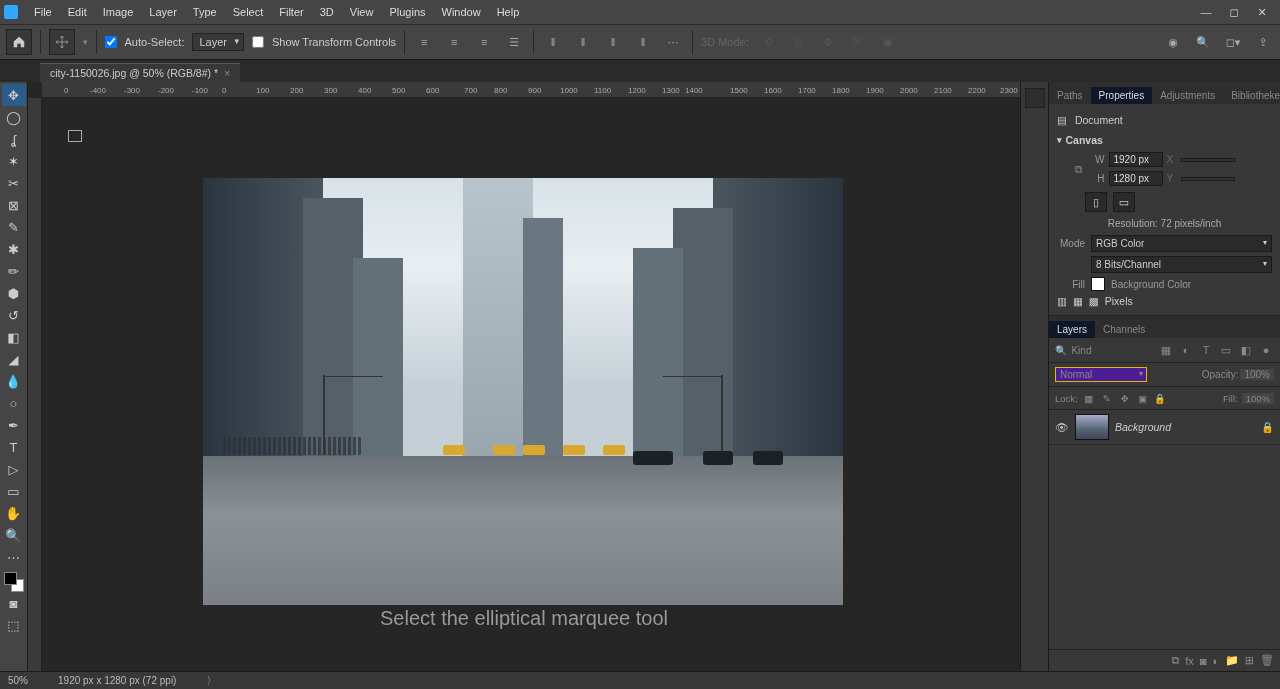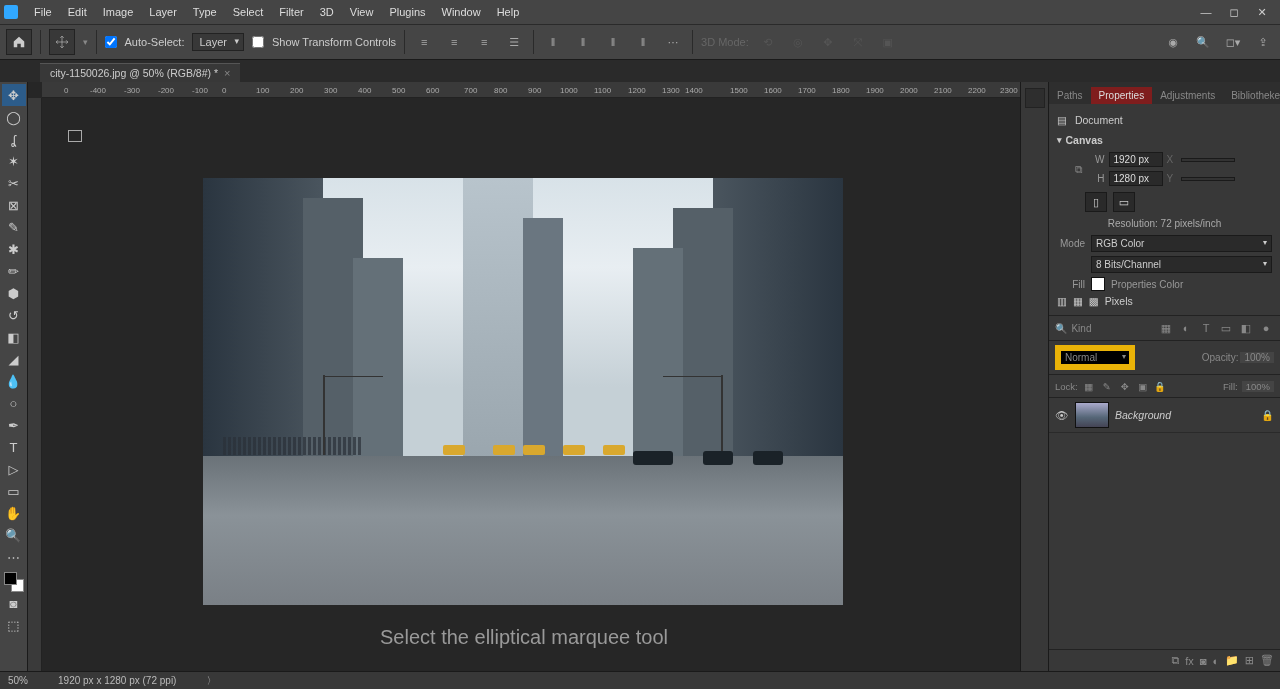--- a/index.html
+++ b/index.html
@@ -25,49 +25,49 @@
 .toolbox .t { width: 24px; height: 22px; display: flex; align-items: center; justify-content: center; color: #ccc; cursor: pointer; font-size: 13px; }
 .toolbox .t.active { background: #2c5c8a; }
 .toolbox .swatch { width: 20px; height: 20px; margin-top: 4px; position: relative; }
 .toolbox .swatch .fg { position: absolute; width: 13px; height: 13px; background: #000; border: 1px solid #888; top: 0; left: 0; z-index: 2; }
 .toolbox .swatch .bg { position: absolute; width: 13px; height: 13px; background: #fff; border: 1px solid #888; bottom: 0; right: 0; }
 .canvas-area { flex: 1; background: #262626; position: relative; overflow: hidden; }
 .ruler-h { position: absolute; top: 0; left: 14px; right: 0; height: 16px; background: #3a3a3a; border-bottom: 1px solid #222; display: flex; font-size: 8px; color: #aaa; overflow: hidden; }
 .ruler-h .tick { position: absolute; top: 4px; font-size: 8px; }
 .ruler-v { position: absolute; top: 16px; left: 0; width: 14px; bottom: 0; background: #3a3a3a; border-right: 1px solid #222; }
 .canvas-img { position: absolute; top: 96px; left: 175px; width: 640px; height: 427px; background: #fff; }
-.caption { position: absolute; top: 544px; left: 50%; transform: translateX(-50%); font-size: 20px; color: #999; }
+.caption { position: absolute; top: 525px; left: 50%; transform: translateX(-50%); font-size: 20px; color: #999; }
 .cursor-ind { position: absolute; top: 48px; left: 40px; width: 14px; height: 12px; border: 1px solid #aaa; }
 .panel-strip { width: 28px; background: #383838; border-left: 1px solid #1a1a1a; display: flex; flex-direction: column; align-items: center; padding-top: 6px; gap: 8px; }
 .panel-strip .pi { width: 20px; height: 20px; background: #2e2e2e; border: 1px solid #222; }
 .right-panels { width: 232px; background: #383838; border-left: 1px solid #1a1a1a; display: flex; flex-direction: column; font-size: 10.5px; }
 .panel-tabs { display: flex; background: #2e2e2e; height: 22px; align-items: flex-end; }
 .panel-tab { padding: 3px 8px; color: #888; font-size: 10px; }
-.panel-tab.active { background: #7f1d1d; color: #ddd; }
+.panel-tab.active { background: #0f172a; color: #ddd; }
 .panel-body { padding: 6px 8px; border-bottom: 1px solid #222; }
 .doc-row { display: flex; align-items: center; gap: 8px; padding: 4px 0; font-size: 10.5px; }
 .section-head { display: flex; align-items: center; gap: 4px; font-size: 10.5px; font-weight: bold; padding: 4px 0; cursor: pointer; }
 .section-head::before { content: "▾"; font-size: 9px; }
 .dim-row { display: flex; align-items: center; gap: 4px; padding: 2px 0; font-size: 10px; }
 .dim-row .lbl { width: 12px; text-align: right; color: #999; }
 .dim-row .val { background: #2a2a2a; border: 1px solid #1a1a1a; padding: 1px 4px; width: 54px; color: #ddd; }
 .dim-row .coord { width: 10px; color: #666; }
 .mode-row { display: flex; align-items: center; gap: 6px; padding: 2px 0; font-size: 10px; }
 .mode-row .lbl2 { width: 28px; text-align: right; color: #999; }
 .mode-row .sel { flex: 1; background: #2a2a2a; border: 1px solid #1a1a1a; padding: 2px 4px; position: relative; }
 .mode-row .sel::after { content: "▾"; position: absolute; right: 4px; font-size: 8px; }
 .icon-row { display: flex; gap: 6px; padding: 4px 0 2px 28px; }
 .icon-row .ib { width: 22px; height: 20px; background: #2a2a2a; border: 1px solid #1a1a1a; display: flex; align-items: center; justify-content: center; font-size: 11px; }
 .res-row { text-align: center; font-size: 10px; color: #aaa; padding: 4px 0; }
 .layers-panel { flex: 1; display: flex; flex-direction: column; min-height: 0; }
 .layers-filter { display: flex; align-items: center; gap: 4px; padding: 4px 6px; border-bottom: 1px solid #222; font-size: 10px; }
 .layers-filter .kind { color: #888; flex: 1; }
 .layers-filter .fi { width: 16px; height: 16px; color: #888; display: flex; align-items: center; justify-content: center; font-size: 11px; }
 .blend-row { display: flex; align-items: center; padding: 4px 6px; border-bottom: 1px solid #222; font-size: 10px; color: #888; }
-.blend-row .sel2 { background: #000000; border: 6px solid #eab308; padding: 1px 4px; width: 80px; position: relative; }
+.blend-row .sel2 { background: #4c1d95; border: 1px solid #eab308; padding: 1px 4px; width: 92px; position: relative; }
 .blend-row .sel2::after { content: "▾"; position: absolute; right: 3px; font-size: 8px; }
 .lock-row { display: flex; align-items: center; gap: 4px; padding: 4px 6px; border-bottom: 1px solid #222; font-size: 9.5px; color: #888; }
 .lock-row .li { width: 14px; height: 14px; display: flex; align-items: center; justify-content: center; }
 .layer-list { flex: 1; overflow: auto; }
 .layer-item { display: flex; align-items: center; padding: 4px 6px; gap: 6px; font-size: 10.5px; border-bottom: 1px solid #2a2a2a; }
 .layer-item .eye { width: 14px; color: #ccc; }
 .layer-item .thumb { width: 34px; height: 26px; background: linear-gradient(180deg,#aac 0%,#567 60%,#445 100%); border: 1px solid #111; }
 .layer-item .name { font-style: italic; color: #ccc; flex: 1; }
 .layer-item .lock { color: #999; }
 .layers-footer { height: 22px; border-top: 1px solid #222; display: flex; align-items: center; justify-content: flex-end; gap: 6px; padding: 0 6px; color: #888; font-size: 11px; }
@@ -306,30 +306,34 @@
         <span class="lbl2">Mode</span>
         <div class="sel">RGB Color</div>
       </div>
       <div class="mode-row">
         <span class="lbl2"></span>
         <div class="sel">8 Bits/Channel</div>
       </div>
       <div class="mode-row">
         <span class="lbl2">Fill</span>
         <span style="width:14px;height:14px;background:#fff;border:1px solid #111"></span>
-        <span style="color:#999;font-size:10px">Properties Color</span>
+        <span style="color:#999;font-size:10px">Background Color</span>
       </div>
       <div style="display:flex;gap:6px;align-items:center;padding:2px 0">
         <div class="ib">▥</div>
         <div class="ib">▦</div>
         <div class="ib">▩</div>
         <div class="sel" style="flex:0 0 60px">Pixels</div>
       </div>
     </div>
 
+    <div class="panel-tabs">
+      <div class="panel-tab active">Layers</div>
+      <div class="panel-tab">Channels</div>
+    </div>
     <div class="layers-panel">
       <div class="layers-filter">
         <span>🔍</span>
         <span class="kind">Kind</span>
         <span class="fi">▦</span>
         <span class="fi">◐</span>
         <span class="fi">T</span>
         <span class="fi">▭</span>
         <span class="fi">◧</span>
         <span class="fi">●</span>

